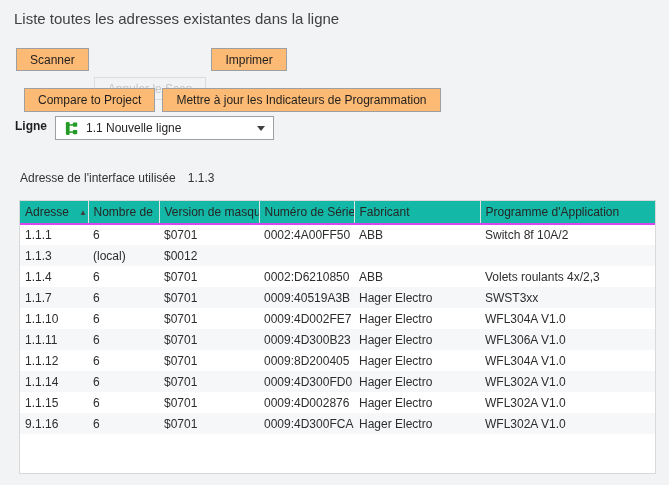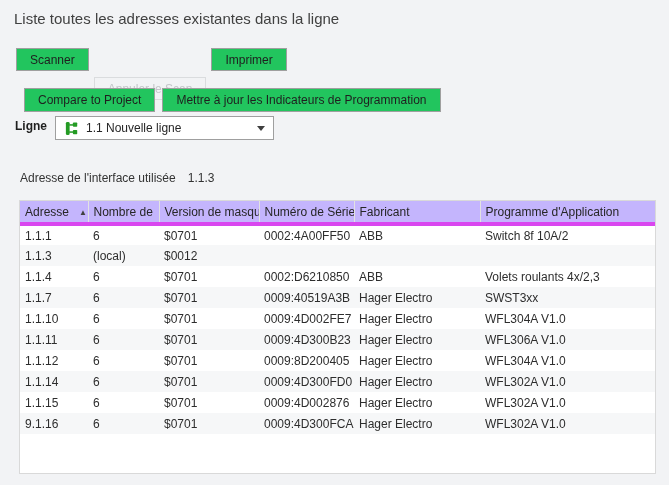--- a/index.html
+++ b/index.html
@@ -13,21 +13,21 @@
   }
   .title {
     position: absolute; left: 14px; top: 10px;
     font-size: 15px; color: #414141;
   }
   .btn-row { position: absolute; display: flex; }
   .row1 { left: 16px; top: 48px; gap: 5px; }
   .row2 { left: 16px; top: 88px; gap: 7px; padding-left: 8px; }
   button.btn {
     height: 23px; padding: 0 13px;
-    background: #22c55e;
+    background: #fdba74;
     border: 1px solid #9f9f9f;
     font-family: "Liberation Sans", sans-serif;
     font-size: 12px; color: #1f1f1f;
     display: inline-flex; align-items: center; justify-content: center;
     white-space: nowrap; cursor: default;
   }
   .row2 button.btn { height: 24px; }
   button.btn:disabled { border-color: #dadcde; color: #c3c6c9; background: #f2f3f5; margin-top: 29px; }
   .ligne-row {
     position: absolute; left: 15px; top: 119px;
@@ -55,23 +55,23 @@
     position: absolute; left: 19px; top: 200px;
     width: 637px; height: 274px;
     background: #ffffff; border: 1px solid #d9d9d9;
     overflow: hidden;
   }
   table { border-collapse: collapse; table-layout: fixed; width: 100%; }
   th {
     height: 23px; text-align: left; font-weight: normal;
     font-size: 12px; color: #262626;
     padding: 0 4px 0 5px;
-    background: #c4b5fd;
+    background: #14b8a6;
     border-right: 1px solid #e2e2e2;
-    border-bottom: 4px solid #d946ef;
+    border-bottom: 2px solid #d946ef;
     white-space: nowrap; overflow: hidden;
   }
   th:last-child { border-right: none; }
   td {
     height: 21px; padding: 0 4px 0 5px;
     font-size: 12px; color: #2d2d2d;
     white-space: nowrap; overflow: hidden;
   }
   tbody tr:nth-child(even) { background: #f6f7f8; }
   .sort { font-size: 8px; color: #404040; margin-left: 10px; vertical-align: 1px; }

